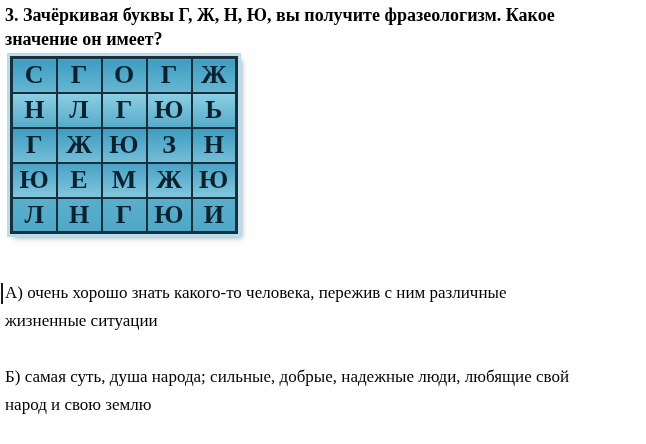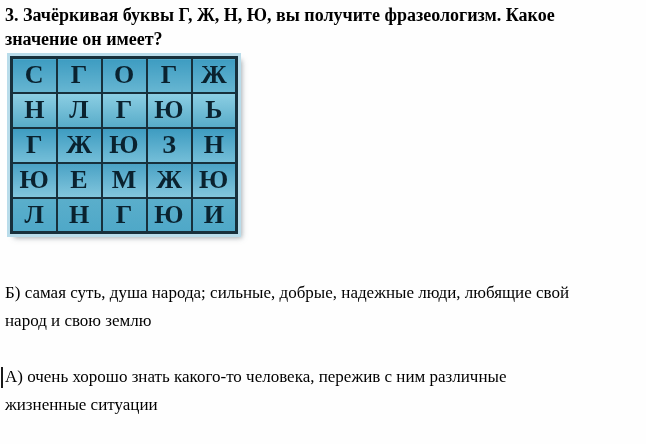--- a/index.html
+++ b/index.html
@@ -113,26 +113,26 @@
           <td class="cell" style="background: linear-gradient(rgb(90, 174, 203), rgb(79, 168, 200));">Г</td>
           <td class="cell" style="background: linear-gradient(rgb(90, 174, 203), rgb(79, 168, 200));">Ю</td>
           <td class="cell" style="background: linear-gradient(rgb(90, 174, 203), rgb(79, 168, 200));">И</td>
         </tr>
       </tbody>
     </table>
   </div>
 
   <div class="options">
     <p class="option">
+      <span class="caret"></span><span>А) очень хорошо знать какого-то человека, пережив с ним различные
+жизненные ситуации</span>
+    </p>
+    <p class="option">
       <span>Б) самая суть, душа народа; сильные, добрые, надежные люди, любящие свой
 народ и свою землю</span>
-    </p>
-    <p class="option">
-      <span class="caret"></span><span>А) очень хорошо знать какого-то человека, пережив с ним различные
-жизненные ситуации</span>
     </p>
     <p class="option">
       
     </p>
 
   </div>
 
 </div>
 
 </body></html>

